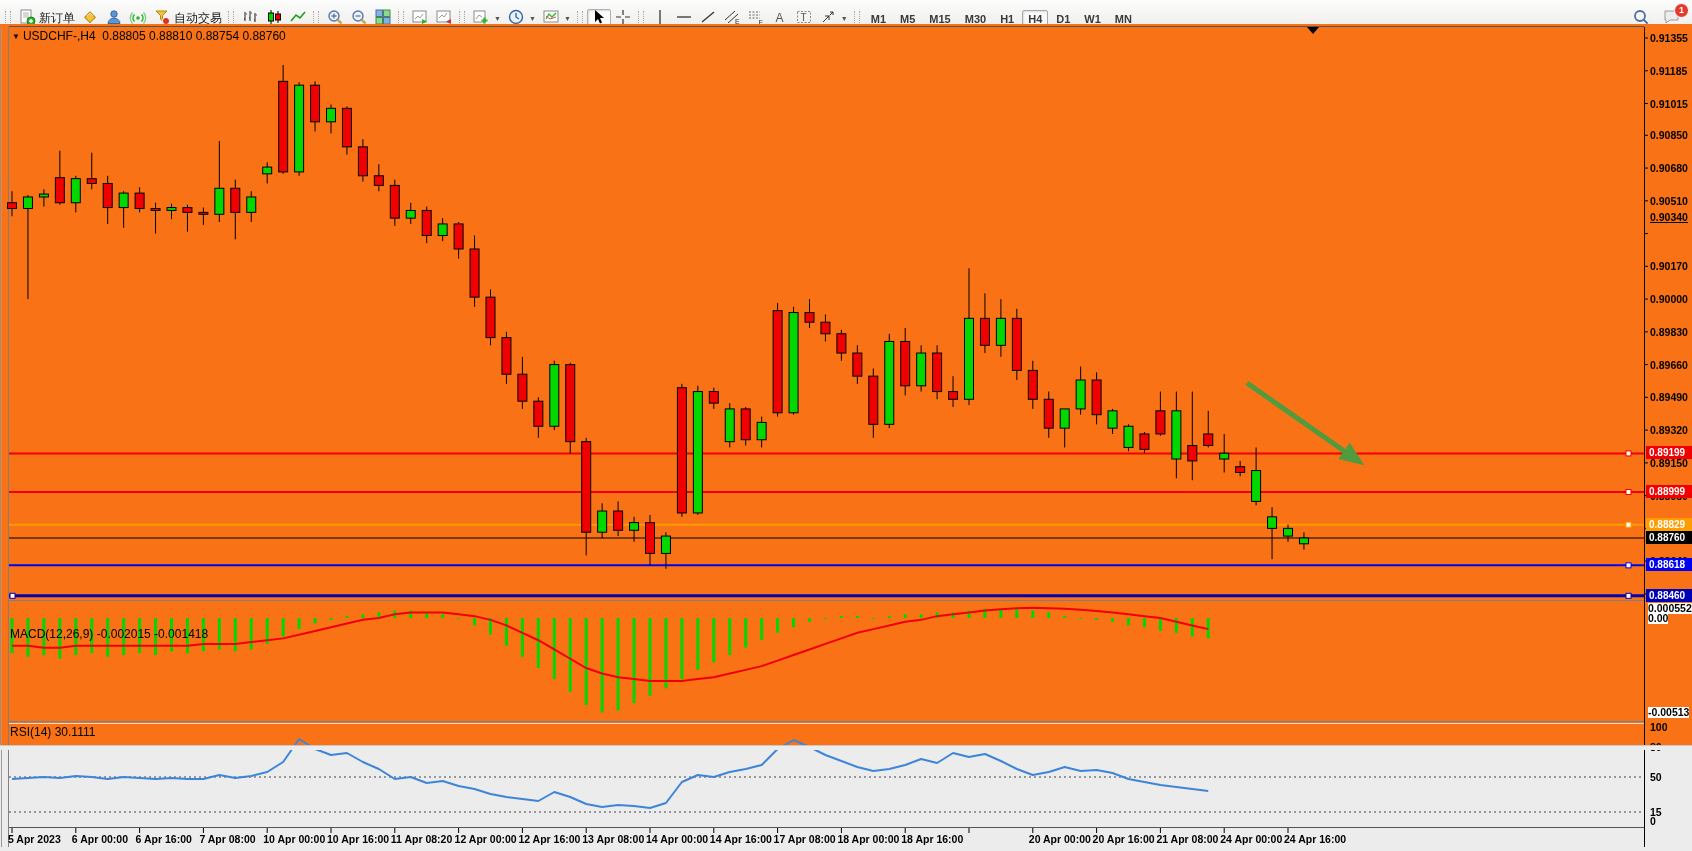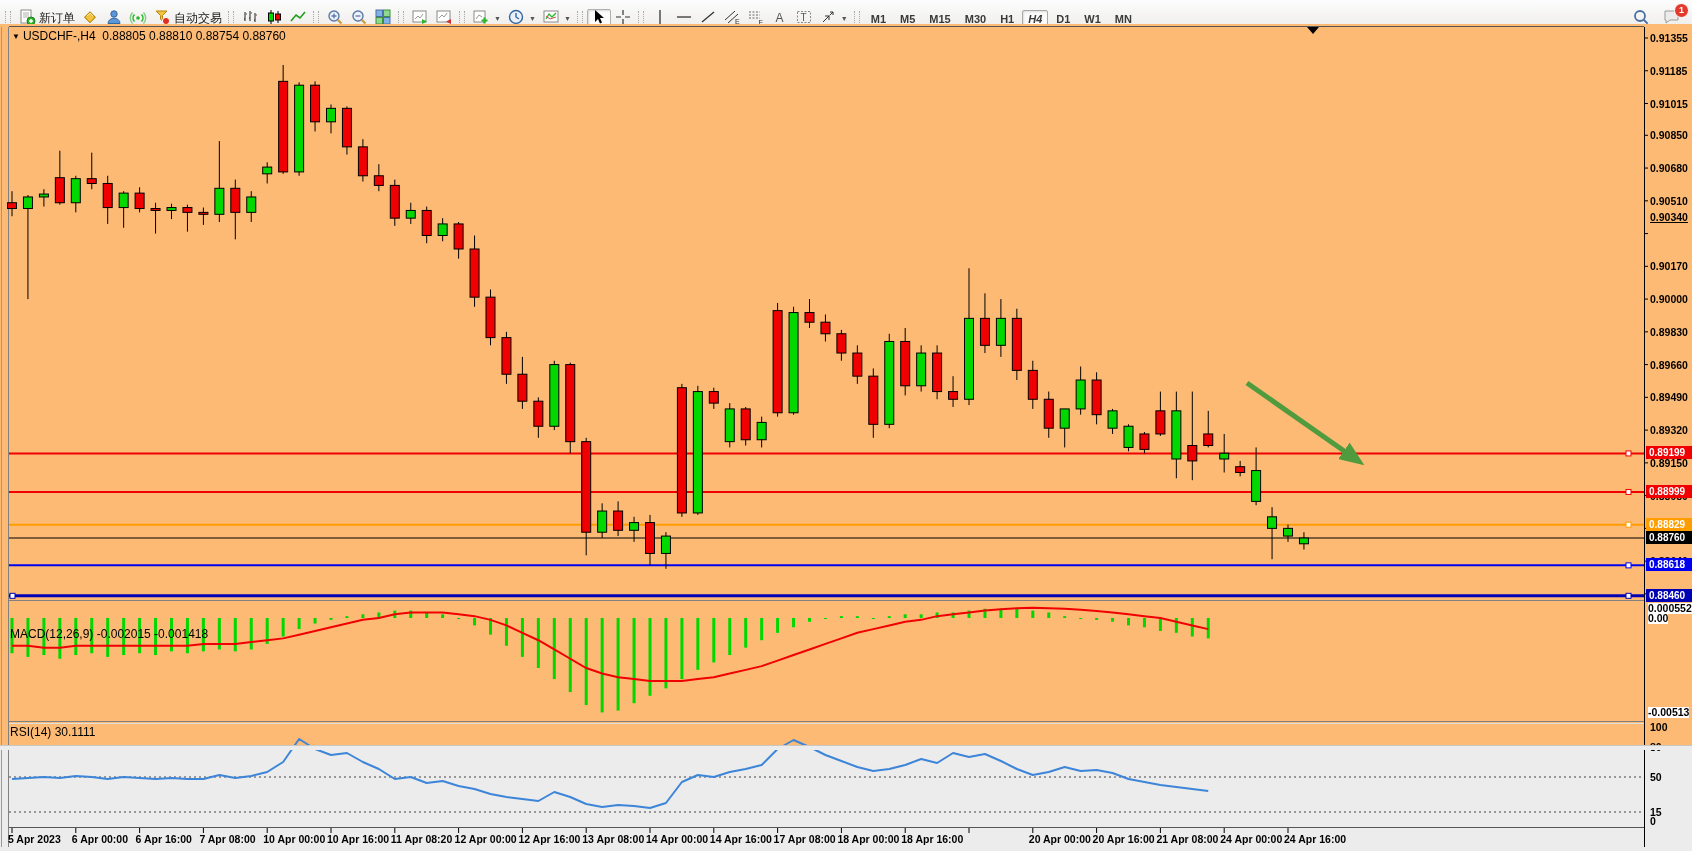--- a/index.html
+++ b/index.html
@@ -6,26 +6,26 @@
   .screen{position:relative;width:1692px;height:851px;background:#ececec;font-family:"Liberation Sans",sans-serif;overflow:hidden;}
   
   .toolbar{position:absolute;top:0;left:0;right:0;height:38px;background:linear-gradient(#fdfdfd,#e9e8e5);border-bottom:1px solid #c6c5c2;display:flex;align-items:center;padding-left:2px;box-sizing:border-box;}
   .tbtn{height:20px;min-width:22px;display:flex;align-items:center;justify-content:center;gap:3px;padding:0 2px;border:1px solid transparent;border-radius:2px;box-sizing:border-box;}
   .tbtn.pressed{background:#fcfcfc;border-color:#b0b0b0;box-shadow:inset 1px 1px 2px #d8d8d8;}
   .tbtn .lbl{font-size:12px;color:#1a1a1a;white-space:nowrap;}
   .grip{width:4px;height:16px;margin:0 4px 0 3px;border-left:1px dotted #a8a8a8;border-right:1px dotted #a8a8a8;}
   .caret{font-size:7px;color:#555;margin-left:1px;}
   .tf-group{display:flex;align-items:center;}
   .tf{font-size:11px;font-weight:700;color:#3a3a3a;padding:2px 5px;border:1px solid transparent;margin:0 1px;border-radius:2px;}
-  .tf.active{background:#fbfbfb;border-color:#a8a8a8;box-shadow:inset 1px 1px 2px #dcdcdc;font-style:italic;}
+  .tf.active{background:#fbfbfb;border-color:#a8a8a8;box-shadow:inset 1px 1px 2px #dcdcdc;}
   .toolbar-right{margin-left:auto;display:flex;align-items:center;gap:12px;margin-right:10px;}
   .chat-wrap{position:relative;}
   .badge{position:absolute;top:-5px;right:-7px;background:#e23b2e;color:#fff;border-radius:50%;width:13px;height:13px;font-size:9px;font-weight:700;display:flex;align-items:center;justify-content:center;border:1px solid #fff;}
   
-  .chart-window{position:absolute;top:24px;left:0;width:1692px;height:726px;background:#fdba74;}
+  .chart-window{position:absolute;top:24px;left:0;width:1692px;height:726px;background:#f97316;}
   #chart-svg{position:absolute;left:0;top:0;}
   .abs{position:absolute;white-space:nowrap;}
   .chart-title{font-size:12px;color:#000;}
   .chart-title .tri{font-size:8px;vertical-align:1px;margin-right:3px;}
   .ind-label{font-size:12px;color:#000;}
   .tick-label{font-size:10.5px;font-weight:700;color:#000;line-height:12px;}
   .time-label{font-size:10.5px;font-weight:700;color:#000;line-height:12px;}
   .scale-label{font-size:10.5px;font-weight:700;color:#000;line-height:11px;background:#fff;}
   .line-label{font-size:10px;font-weight:700;color:#fff;height:13px;line-height:13px;padding:0 3px;min-width:40px;text-align:left;}
   .bottom-strip{position:absolute;left:0;bottom:0;width:1692px;height:4px;background:#ececec;border-top:1px solid #c9c8c6;}

